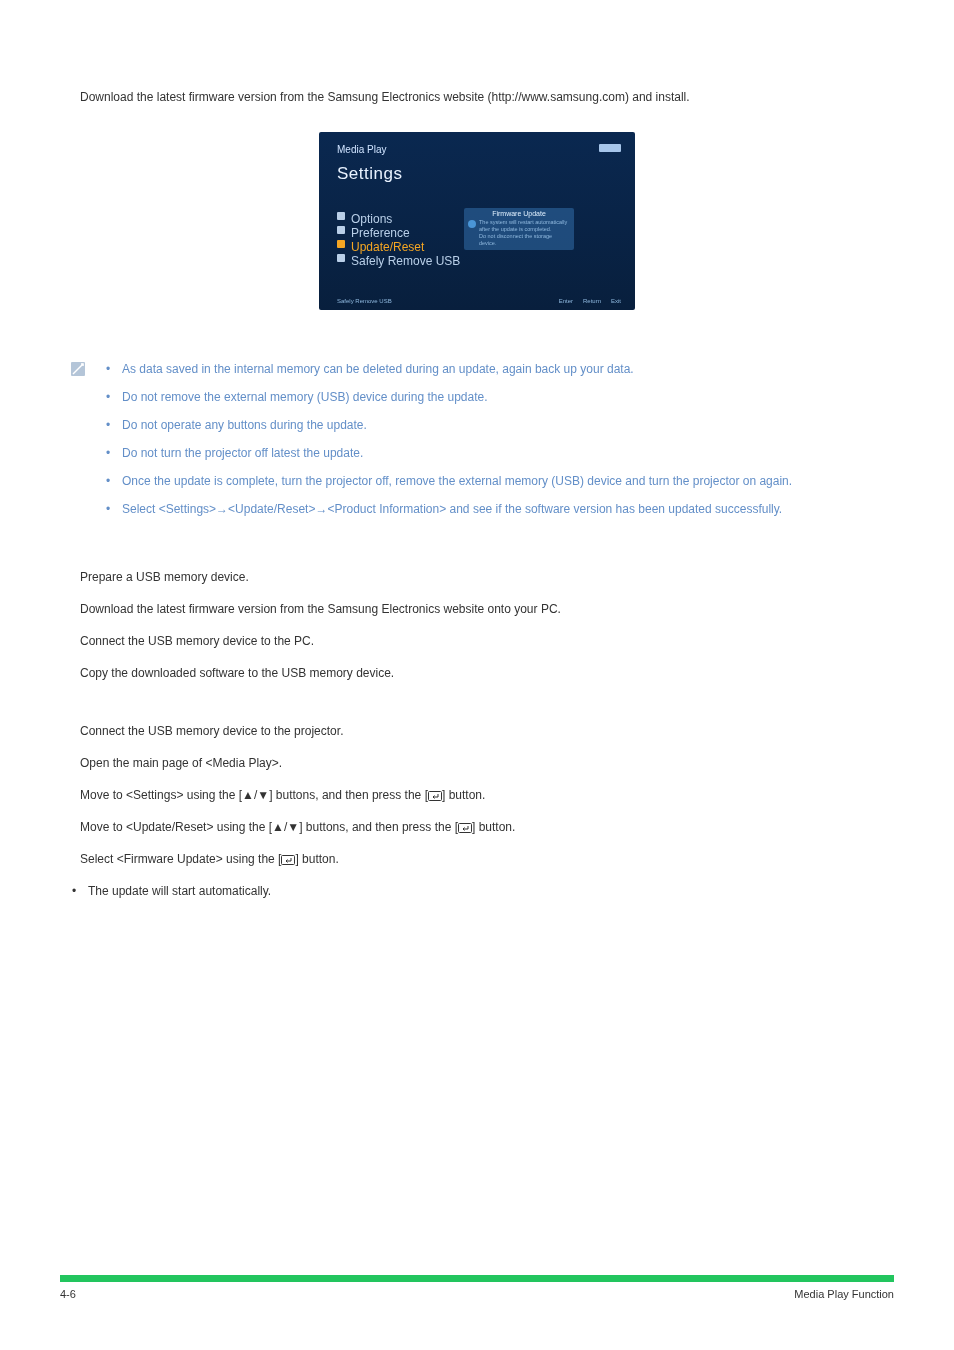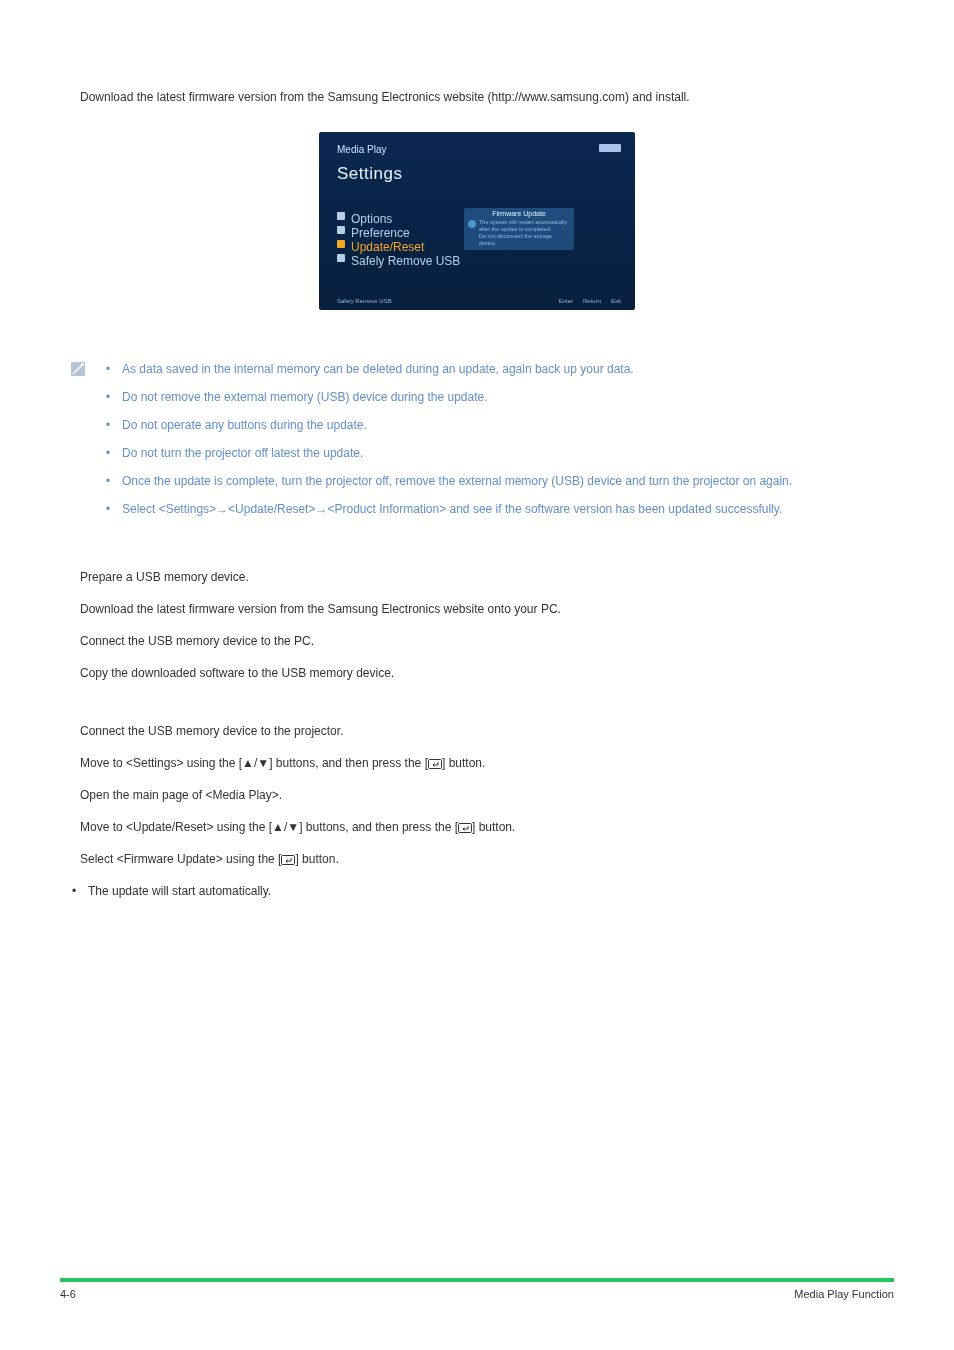--- a/index.html
+++ b/index.html
@@ -200,21 +200,21 @@
     }
     .enter-icon svg {
       width: 14px;
       height: 10px;
     }
     .footer {
       position: absolute;
       bottom: 50px;
       left: 60px;
       right: 60px;
-      border-top: 4px solid #22c55e;
+      border-top: 7px solid #22c55e;
       padding-top: 6px;
       display: flex;
       justify-content: space-between;
       font-size: 11px;
       color: #333;
     }
   </style>
 </head>
 <body>
 
@@ -285,29 +285,29 @@
 
   <div class="section">
     <p>Prepare a USB memory device.</p>
     <p>Download the latest firmware version from the Samsung Electronics website onto your PC.</p>
     <p>Connect the USB memory device to the PC.</p>
     <p>Copy the downloaded software to the USB memory device.</p>
   </div>
 
   <div class="section" style="margin-bottom:6px;">
     <p>Connect the USB memory device to the projector.</p>
+    <p>Open the main page of &lt;Media Play&gt;.</p>
     <p>
       <span>Move to &lt;Settings&gt; using the [▲/▼] buttons, and then press the [</span><span class="enter-icon">
           <svg viewBox="0 0 14 10">
             <rect x="0.5" y="0.5" width="13" height="9" rx="1" fill="none" stroke="#333" stroke-width="1"></rect>
             <path d="M10 3 L10 6 L5 6 M6.5 4.5 L5 6 L6.5 7.5" fill="none" stroke="#333" stroke-width="1"></path>
           </svg>
         </span><span>] button.</span>
     </p>
-    <p>Open the main page of &lt;Media Play&gt;.</p>
     <p>
       <span>Move to &lt;Update/Reset&gt; using the [▲/▼] buttons, and then press the [</span><span class="enter-icon">
           <svg viewBox="0 0 14 10">
             <rect x="0.5" y="0.5" width="13" height="9" rx="1" fill="none" stroke="#333" stroke-width="1"></rect>
             <path d="M10 3 L10 6 L5 6 M6.5 4.5 L5 6 L6.5 7.5" fill="none" stroke="#333" stroke-width="1"></path>
           </svg>
         </span><span>] button.</span>
     </p>
     <p>
       <span>Select &lt;Firmware Update&gt; using the [</span><span class="enter-icon">

